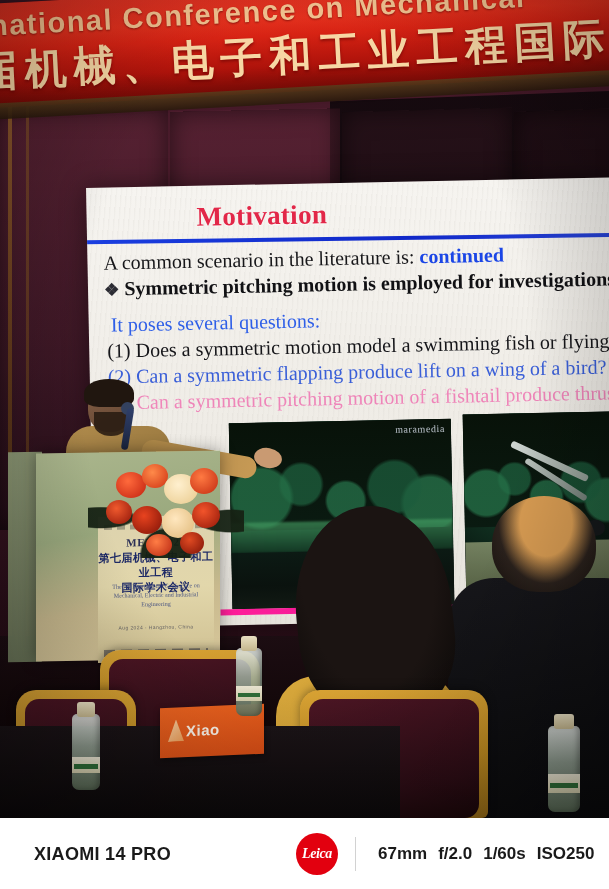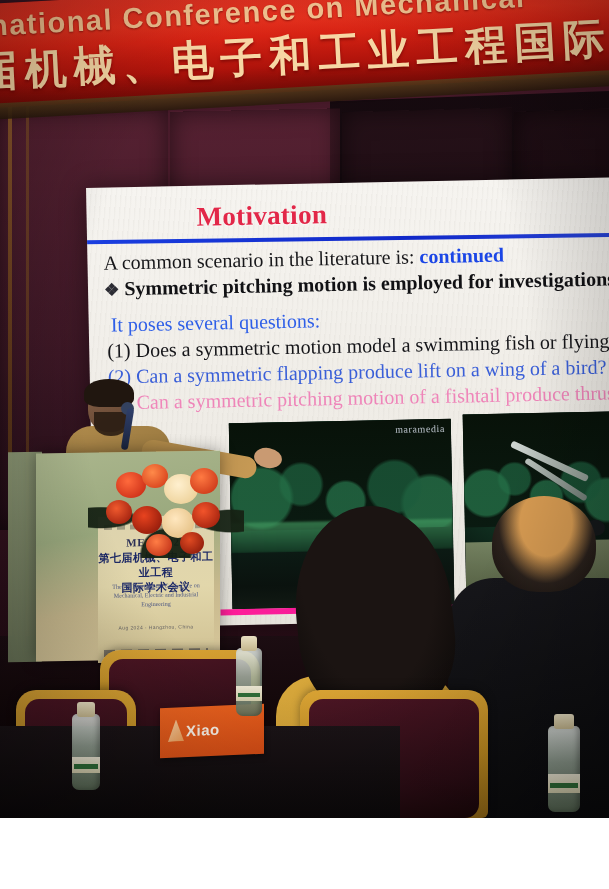--- a/index.html
+++ b/index.html
@@ -385,14 +385,24 @@
     <div class="bottle b3">
       <div class="btl-body">
           <div class="btl-label"></div>
         </div>
       <div class="btl-cap"></div>
     </div>
 
     <div class="vignette"></div>
   </div>
 
+  <div class="exif">
+    <div class="exif-model">XIAOMI 14 PRO</div>
+    <div class="leica">
+      <span class="leica-txt">Leica</span>
+    </div>
+    <div class="exif-div"></div>
+    <div class="exif-settings">
+      <span>67mm</span><span>f/2.0</span><span>1/60s</span><span>ISO250</span>
+    </div>
+  </div>
 
 </div>
 
 </body></html>

